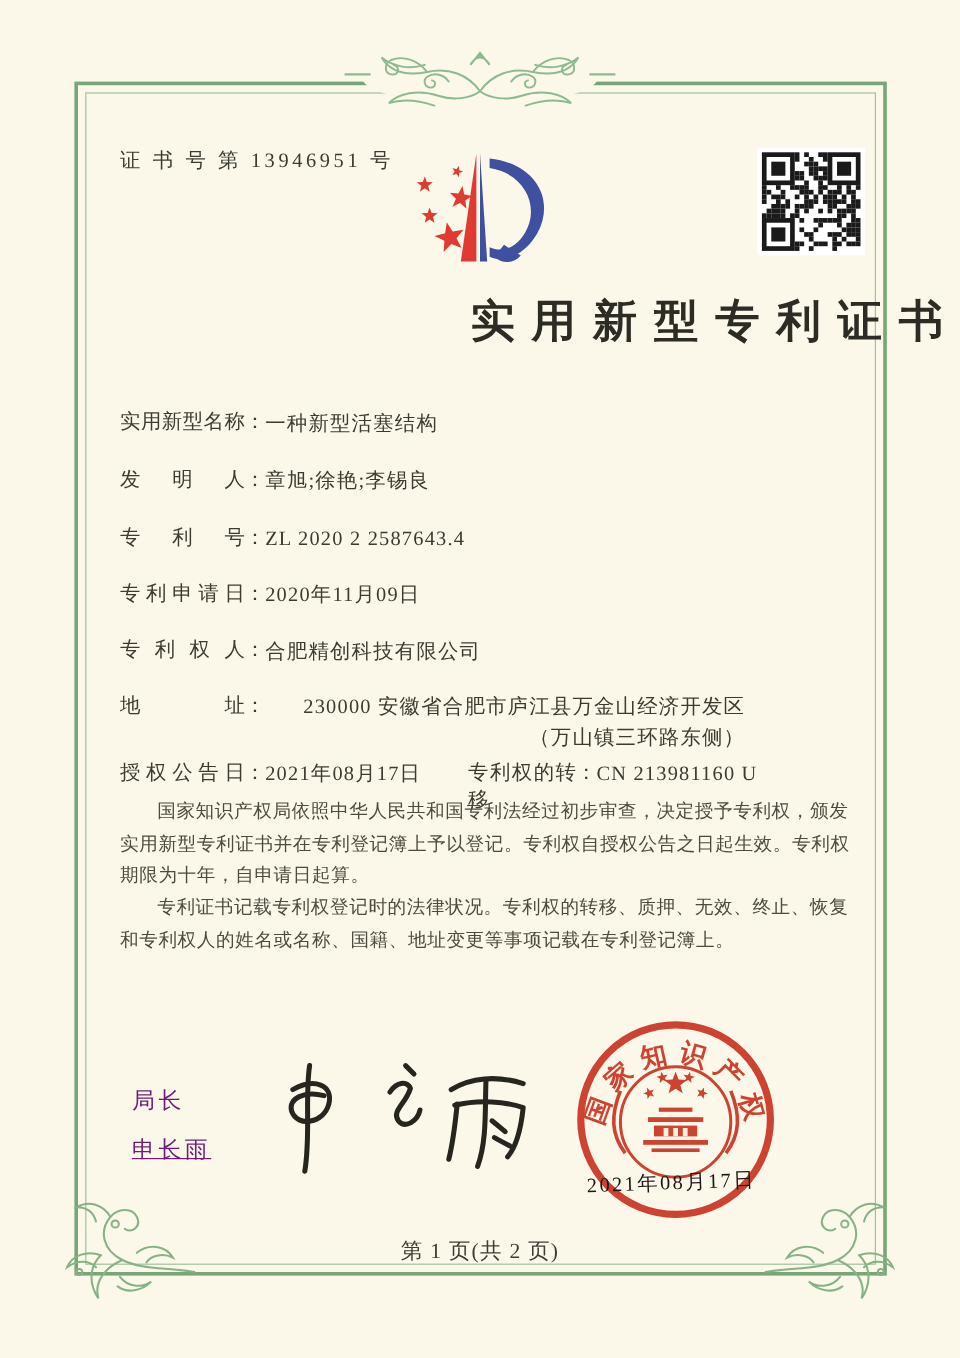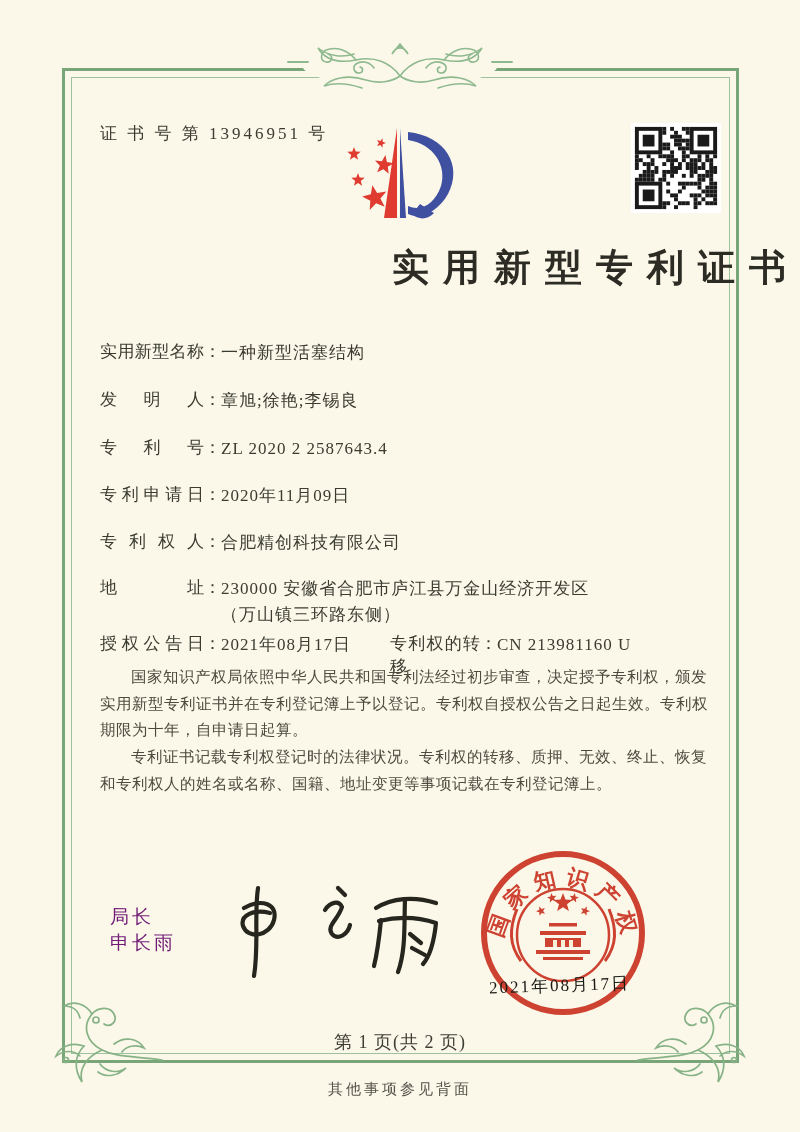--- a/index.html
+++ b/index.html
@@ -28,30 +28,30 @@
   .title{
     position:absolute;left:0;top:243px;width:800px;text-align:right;
     font-size:37px;font-weight:bold;letter-spacing:14px;color:#2c2c24;
   }
   .field-row{position:absolute;left:100px;width:620px;font-size:17px;color:#3b3b30;}
   .flabel{
     display:inline-block;width:104px;text-align:justify;text-align-last:justify;
     vertical-align:top;letter-spacing:0;
   }
   .fcolon{display:inline-block;vertical-align:top;}
-  .fvalue{display:inline-block;max-width:400px;vertical-align:top;letter-spacing:1px;line-height:1.5;}
+  .fvalue{display:inline-block;max-width:400px;vertical-align:top;letter-spacing:1px;line-height:1.5;text-align:right;}
   .grant-right{position:absolute;left:290px;top:0;}
   .paras{
     position:absolute;left:100px;top:664px;width:614px;
     font-size:15.5px;line-height:1.72;color:#4c4b3e;letter-spacing:0.5px;
   }
   .paras p{margin:0;text-indent:2em;}
   .signer{position:absolute;left:110px;top:904px;font-family:"Liberation Sans","DejaVu Sans",sans-serif;
     font-size:19px;color:#701a75;letter-spacing:3px;}
-  .signer .name{margin-top:0;}
+  .signer .name{margin-top:15px;text-decoration:underline;}
   .signature{position:absolute;left:228px;top:882px;width:215px;height:100px;}
   .seal{position:absolute;left:477px;top:847px;width:172px;height:172px;mix-blend-mode:multiply;opacity:.95;}
   .seal-date{
     position:absolute;left:489px;top:974px;font-size:17px;color:#191914;
     letter-spacing:2px;transform:rotate(-2deg);
   }
   .page-footer{
     position:absolute;left:0;top:1030px;width:800px;text-align:center;
     font-size:18px;color:#3d3d33;letter-spacing:1px;
   }
@@ -370,15 +370,14 @@
       <rect x="59" y="103" width="54" height="4"></rect>
       <rect x="66" y="110" width="40" height="3"></rect>
       <path d="M40,62 C32,82 32,98 44,114" fill="none" stroke="#cf3a2a" stroke-width="3"></path>
       <path d="M132,62 C140,82 140,98 128,114" fill="none" stroke="#cf3a2a" stroke-width="3"></path>
     </g>
   </svg>
 
   <div class="seal-date">2021年08月17日</div>
 
   <div class="page-footer">第 1 页(共 2 页)</div>
-  <div class="back-note">其他事项参见背面</div>
 
 </div>
 
 </body></html>

